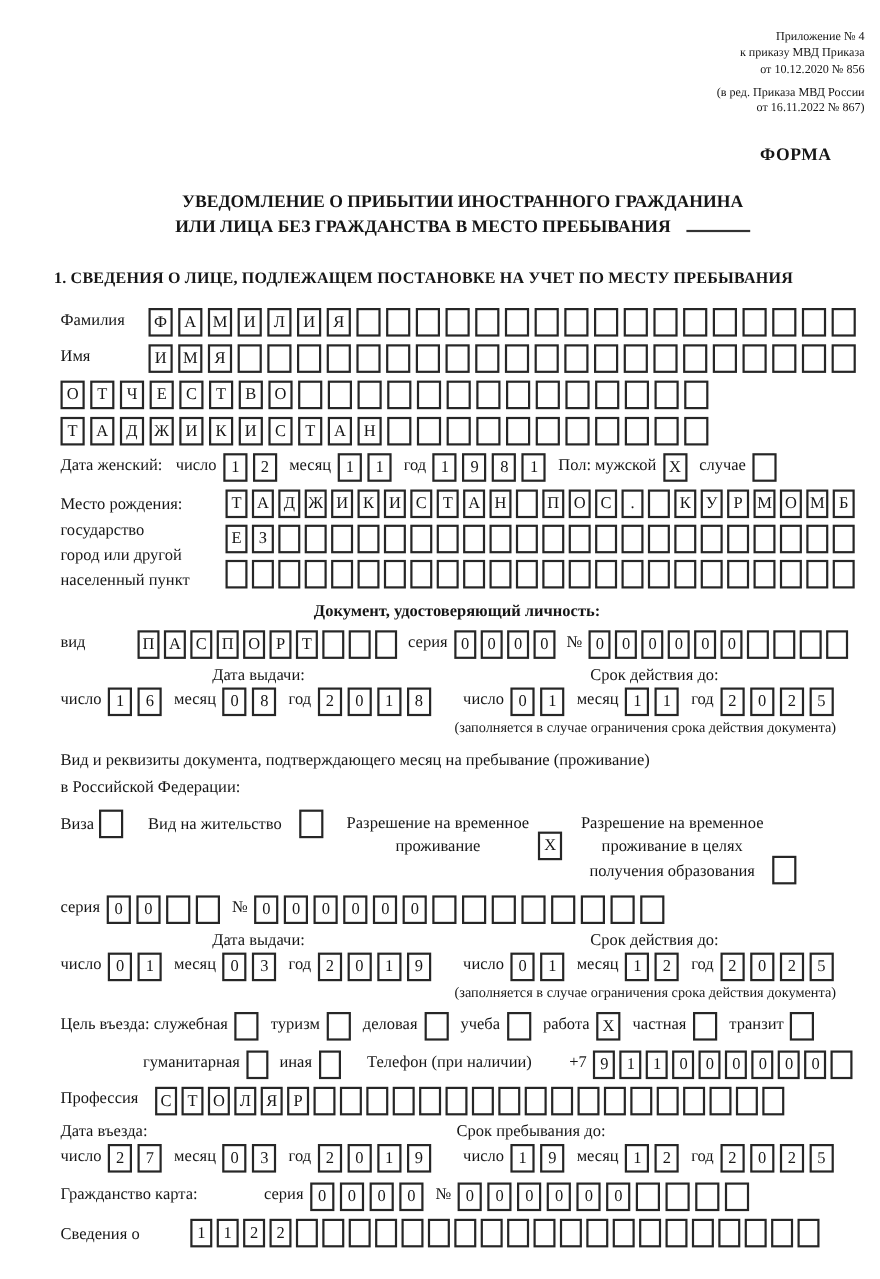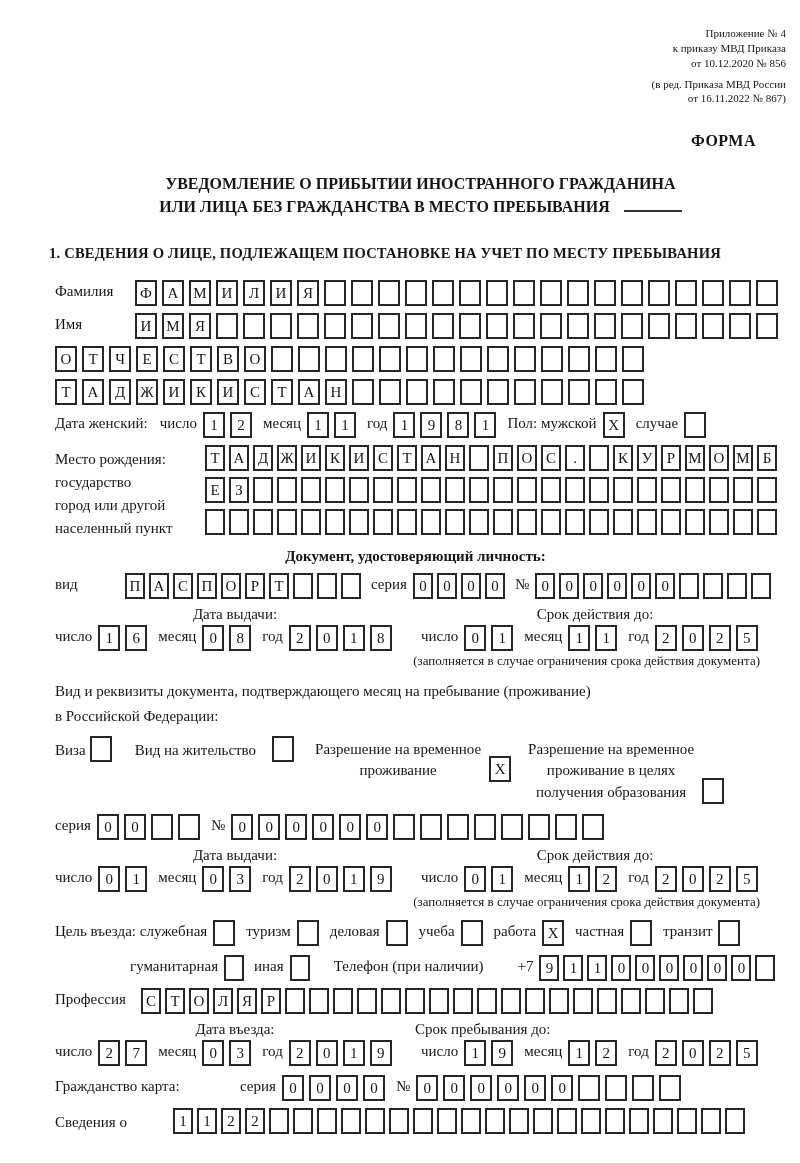--- a/index.html
+++ b/index.html
@@ -542,21 +542,21 @@
       <span class="cell"></span>
       <span class="cell"></span>
       <span class="cell"></span>
       <span class="cell"></span>
       <span class="cell"></span>
       <span class="cell"></span>
     </span>
 </div>
 
 <div class="dg-titles">
-  <div style="flex:0 0 360px; text-align:center;">Дата въезда:</div>
+  <div style="flex:0 0 360px; text-align:left;">Дата въезда:</div>
   <div style="flex:0 0 360px; text-align:left;">Срок пребывания до:</div>
 </div>
 <div class="dg-row" style="margin-bottom:9px">
   <div class="dg" style="flex:0 0 360px">
     <span class="inline-lbl" style="margin-left:0">число</span>
     <span class="cells">
         <span class="cell">2</span>
         <span class="cell">7</span>
       </span>
     <span class="inline-lbl">месяц</span>

